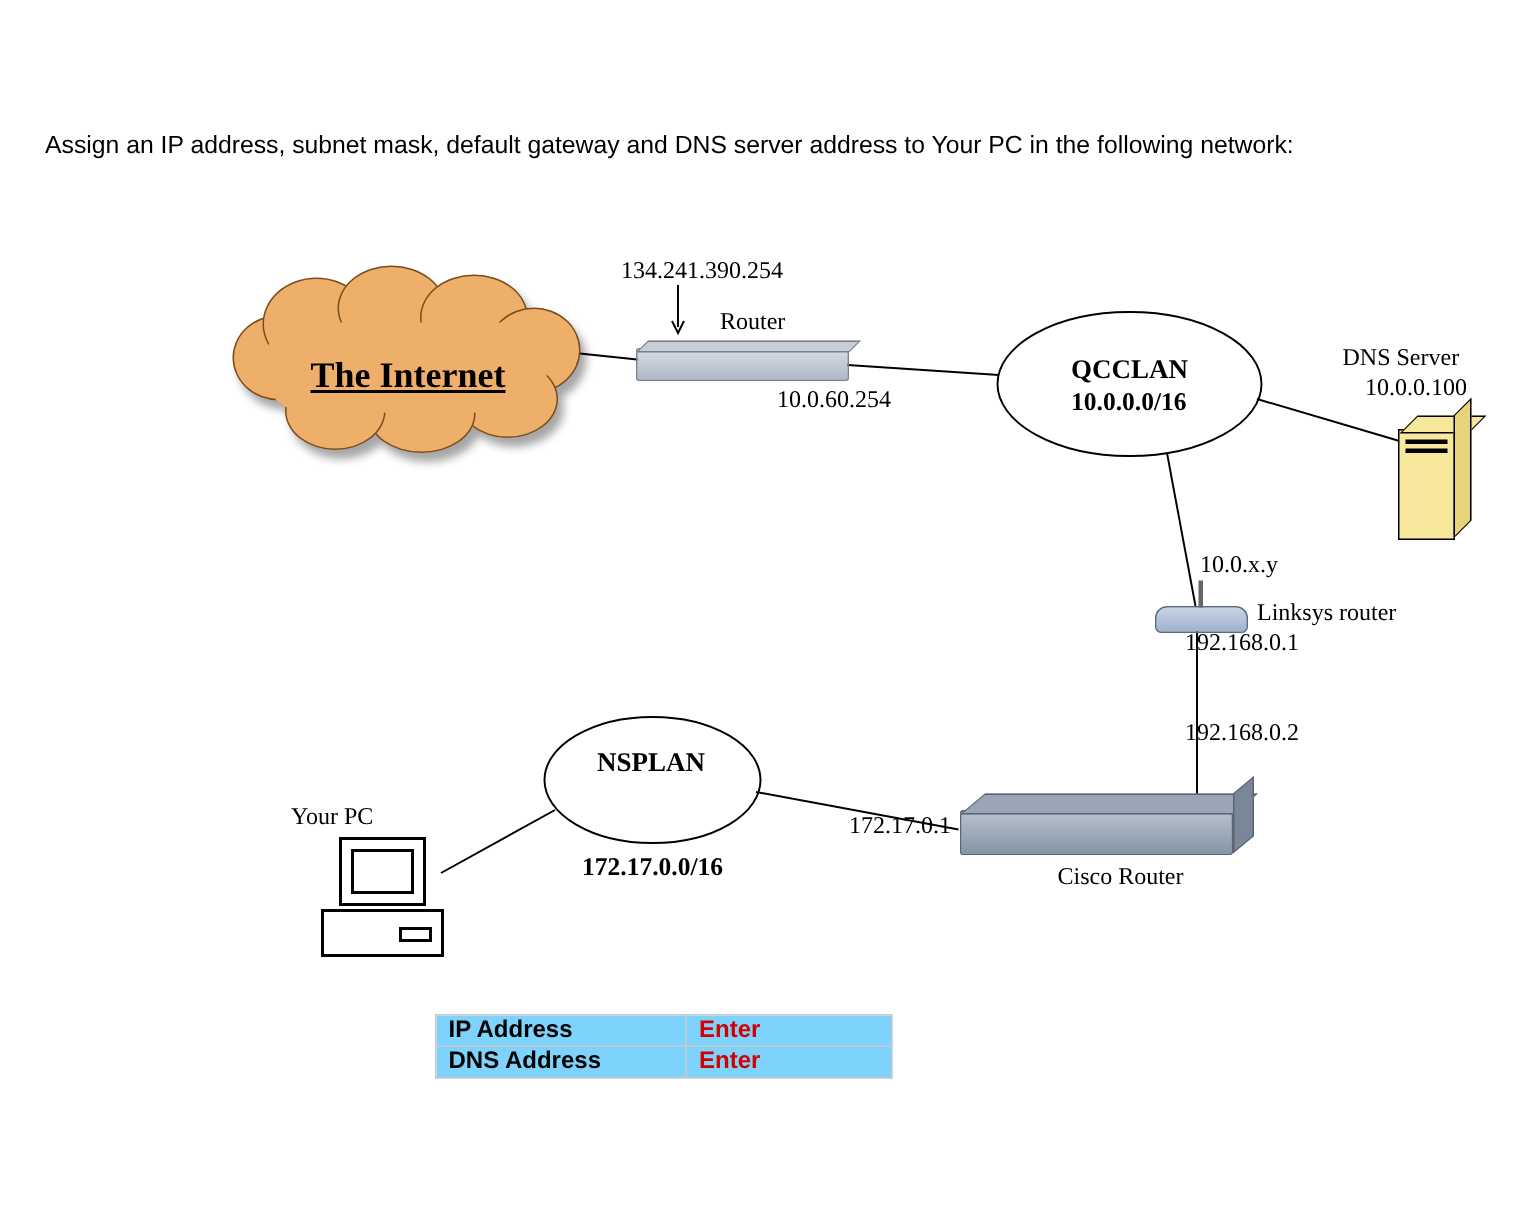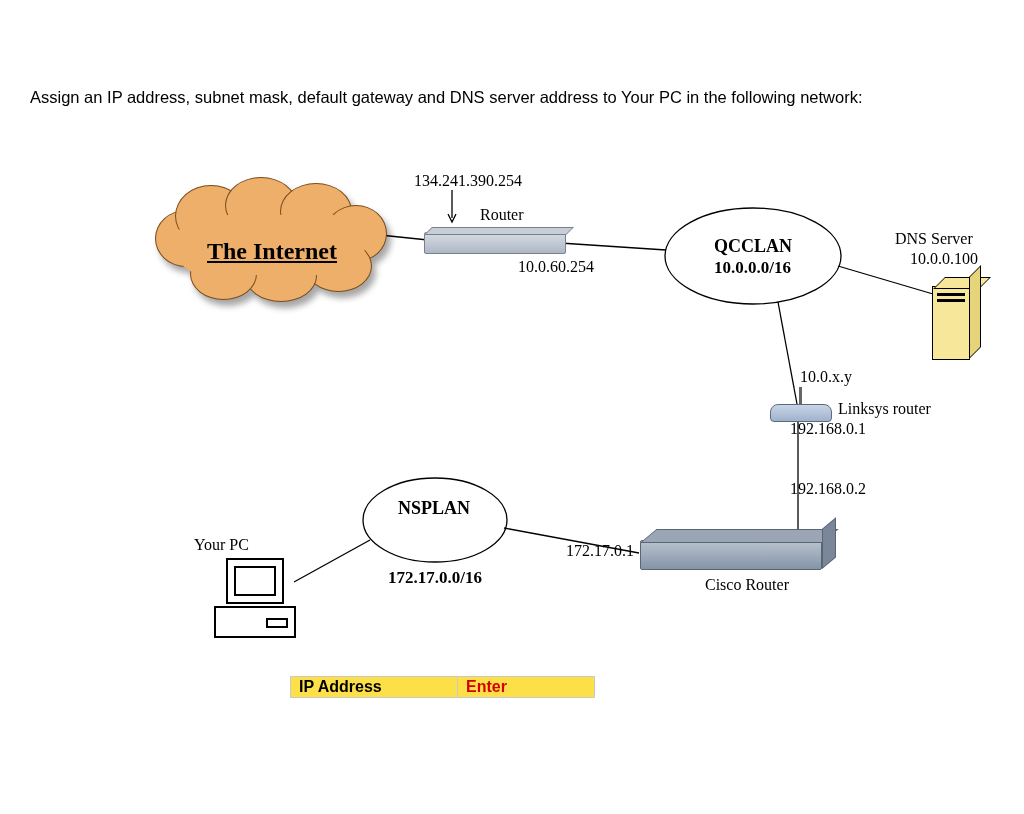--- a/index.html
+++ b/index.html
@@ -170,21 +170,21 @@
   table.cfg {
     position: absolute;
     border-collapse: collapse;
     font-size: 16px;
     font-family: Arial, sans-serif;
   }
   table.cfg td {
     border: 1px solid #c9c9c9;
     padding: 0 8px;
     height: 20px;
-    background:#fde047;
+    background:#7dd3fc;
   }
   table.cfg td.lbl { font-weight: bold; width: 150px; }
   table.cfg td.val { width: 120px; }
 </style>
 </head>
 <body>
 
 <div class="abs" style="left:30px; top:88px; right:32px; font-size:16.5px;">Assign an IP address, subnet mask, default gateway and DNS server address to Your PC in the following network:</div>
 
 <svg class="lines">
@@ -260,14 +260,18 @@
   <div class="monitor"></div>
   <div class="base"></div>
 </div>
 
 <table class="cfg" style="left:290px; top:676px;">
   <tbody>
       <tr>
     <td class="lbl">IP Address</td>
     <td class="val red">Enter</td>
   </tr>
+  <tr>
+    <td class="lbl">DNS Address</td>
+    <td class="val red">Enter</td>
+  </tr>
 </tbody>
   </table>
 
 </body></html>

